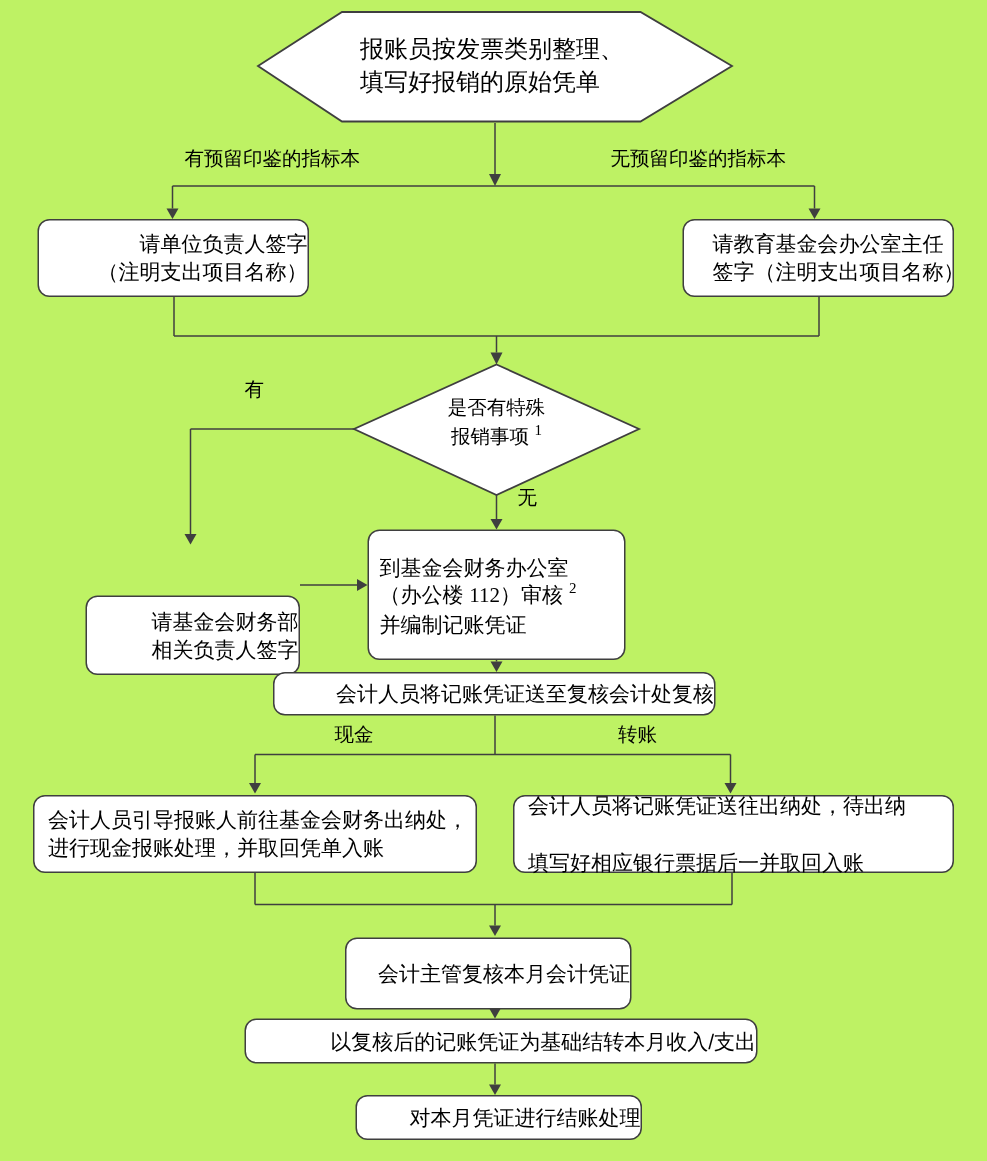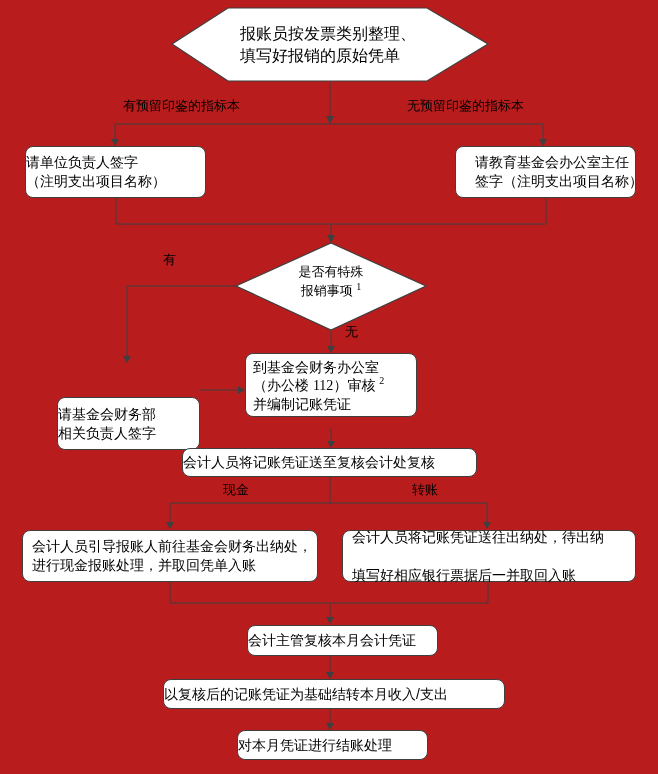--- a/index.html
+++ b/index.html
@@ -1,36 +1,36 @@
 <!DOCTYPE html>
 <html><head>
 <meta charset="utf-8">
 <style>
   html,body{margin:0;padding:0;background:#ffffff;}
   .canvas{
     position:relative;
     width:658px;height:774px;
-    background:#b91c1c;
+    background:#bef264;
     font-family:"Liberation Sans","DejaVu Sans",sans-serif;
     color:#000;
     overflow:hidden;
   }
   svg.wires{position:absolute;left:0;top:0;width:658px;height:774px;}
   .wire{stroke:#3f3f3f;stroke-width:1;fill:none;}
   .head{fill:#3f3f3f;stroke:none;}
   .shapefill{fill:#ffffff;stroke:#3f3f3f;stroke-width:1.2;}
   .box{
     position:absolute;
     border:1px solid #3f3f3f;
     border-radius:8px;
     background:#fff;
     box-sizing:border-box;
     display:flex;flex-direction:column;justify-content:center;
     font-size:14px;line-height:19px;
-    text-align:left;
+    text-align:right;
   }
   .box.ta-left{text-align:left;}
   .lbl{position:absolute;font-size:13px;line-height:15px;white-space:nowrap;}
   .hex-text{
     position:absolute;left:240px;top:23px;
     font-size:16px;line-height:22px;white-space:nowrap;text-align:left;
   }
   .dia-text{
     position:absolute;left:256px;top:262px;width:150px;
     font-size:13px;line-height:19px;text-align:center;
@@ -124,21 +124,21 @@
   </div>
 
   <div class="lbl" style="left:163px;top:252px;">有</div>
   <div class="lbl" style="left:345px;top:324px;">无</div>
 
   <div class="box" style="left:57px;top:364px;width:143px;height:53px;margin-top:33px;">
     <div>请基金会财务部</div>
     <div>相关负责人签字</div>
   </div>
 
-  <div class="box ta-left" style="left:245px;top:353px;width:172px;height:64px;padding-left:7px;line-height:18px;">
+  <div class="box ta-left" style="left:245px;top:353px;width:172px;height:87px;padding-left:7px;line-height:18px;">
     <div class="nowrap">到基金会财务办公室</div>
     <div class="nowrap"><span>（办公楼 </span><span class="digits">112</span><span>）审核 </span><sup class="fnote">2</sup></div>
     <div class="nowrap">并编制记账凭证</div>
   </div>
 
   <div class="box" style="left:182px;top:448px;width:295px;height:29px;">
     <div>会计人员将记账凭证送至复核会计处复核</div>
   </div>
 
   <div class="lbl" style="left:223px;top:482px;">现金</div>
@@ -147,21 +147,21 @@
   <div class="box ta-left" style="left:22px;top:530px;width:296px;height:52px;padding-left:9px;">
     <div class="nowrap">会计人员引导报账人前往基金会财务出纳处，</div>
     <div class="nowrap">进行现金报账处理，并取回凭单入账</div>
   </div>
 
   <div class="box ta-left" style="left:342px;top:530px;width:294px;height:52px;padding-left:9px;gap:19px;">
     <div class="nowrap">会计人员将记账凭证送往出纳处，待出纳</div>
     <div class="nowrap">填写好相应银行票据后一并取回入账</div>
   </div>
 
-  <div class="box" style="left:247px;top:625px;width:191px;height:31px;">
+  <div class="box" style="left:230px;top:625px;width:191px;height:48px;">
     <div>会计主管复核本月会计凭证</div>
   </div>
 
   <div class="box" style="left:163px;top:679px;width:342px;height:30px;">
     <div>以复核后的记账凭证为基础结转本月收入/支出</div>
   </div>
 
   <div class="box" style="left:237px;top:730px;width:191px;height:30px;">
     <div>对本月凭证进行结账处理</div>
   </div>

